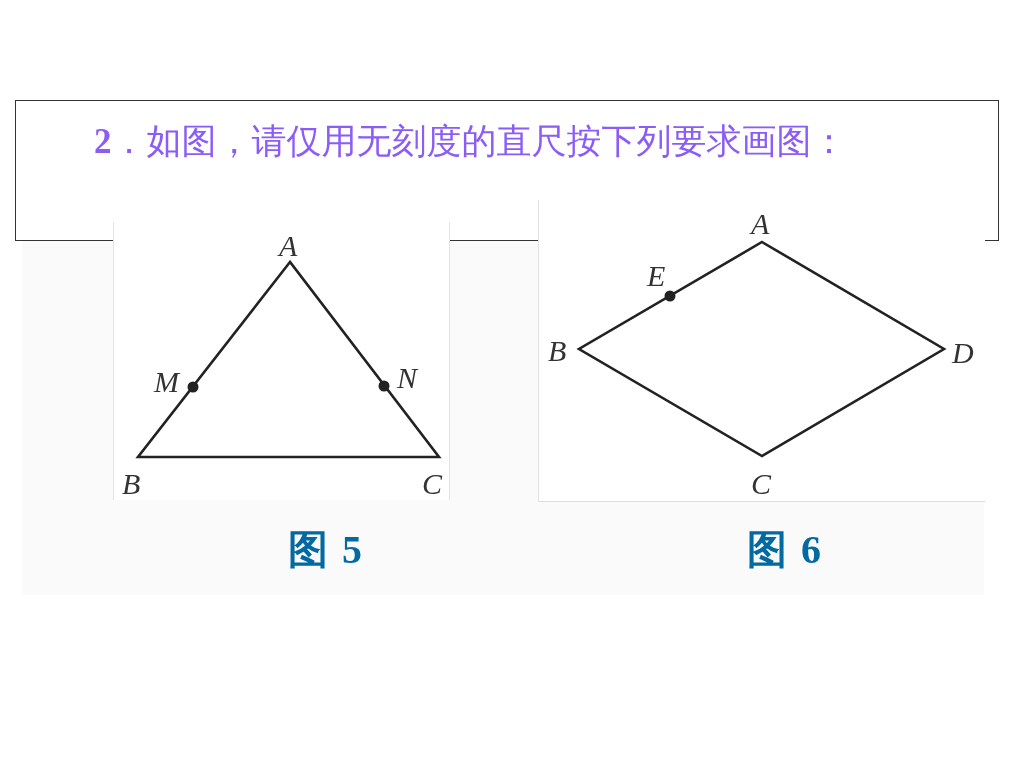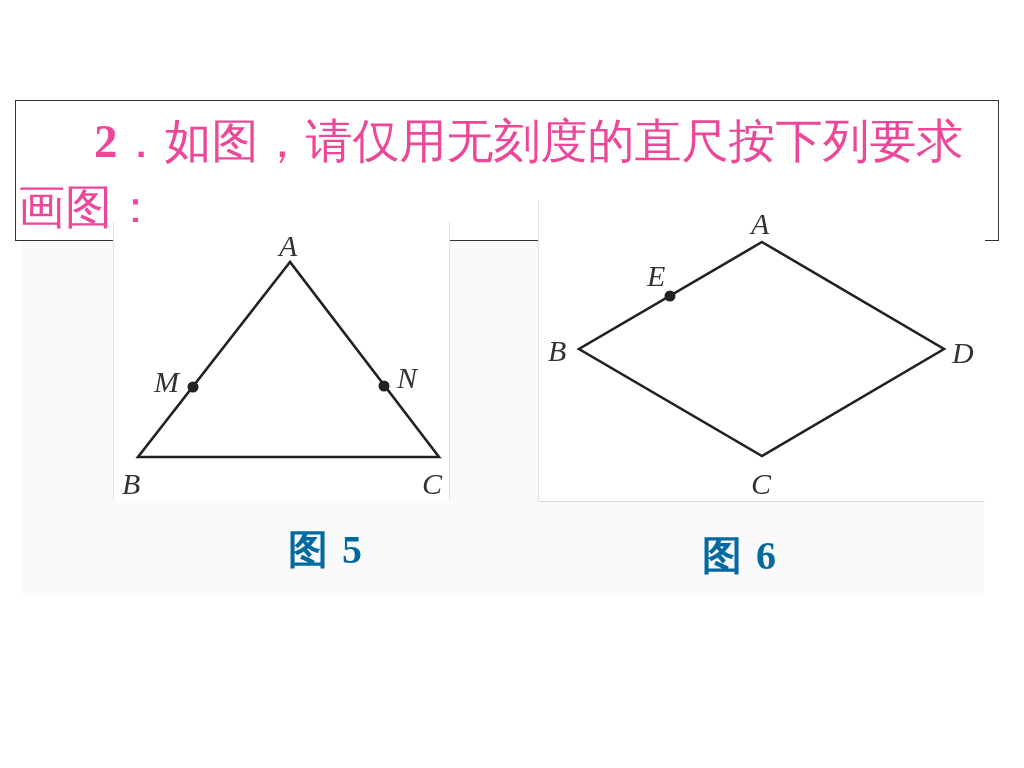--- a/index.html
+++ b/index.html
@@ -11,38 +11,38 @@
     .scan-bg {
       position: absolute; left: 22px; top: 205px; width: 962px; height: 390px;
       background: #fafafa;
     }
     .question-box {
       position: absolute; left: 15px; top: 100px; width: 984px; height: 141px;
       border: 1.5px solid #333; box-sizing: border-box; background: #fff;
     }
     .question-text {
       position: absolute; left: 18px; top: 108px; width: 990px;
-      font-size: 47px; line-height: 66px; color: #ec4899;
+      font-size: 35px; line-height: 66px; color: #8b5cf6;
       font-family: "DejaVu Serif", "Liberation Serif", serif;
       text-indent: 76px; letter-spacing: 0px;
     }
     .qnum { font-weight: bold; font-family: "Liberation Serif", serif; }
     .fig-panel {
       position: absolute; background: #fff;
     }
     #fig5 { left: 113px; top: 222px; width: 335px; height: 278px; border-left: 1px solid #e2e2e2; border-right: 1px solid #e2e2e2; }
     #fig6 { left: 538px; top: 200px; width: 446px; height: 301px; border-left: 1px solid #e2e2e2; border-bottom: 1px solid #dcdcdc; }
     svg text { font-family: "Liberation Serif", "DejaVu Serif", serif; font-style: italic; fill: #333; }
     .caption {
       position: absolute; font-size: 40px; font-weight: bold; color: #0369a1;
       font-family: "DejaVu Serif", "Liberation Serif", serif;
     }
     .caption .num { font-family: "Liberation Serif", serif; }
     #cap5 { left: 288px; top: 522px; }
-    #cap6 { left: 702px; top: 522px; margin-top: 6px; }
+    #cap6 { left: 747px; top: 522px; }
   </style>
 </head>
 <body>
 
 <div class="scan-bg"></div>
 
 <div class="question-box"></div>
 <div class="question-text"><span class="qnum">2</span><span>．</span><span>如图，请仅用无刻度的直尺按下列要求画图：</span></div>
 
 <div class="fig-panel" id="fig5">

